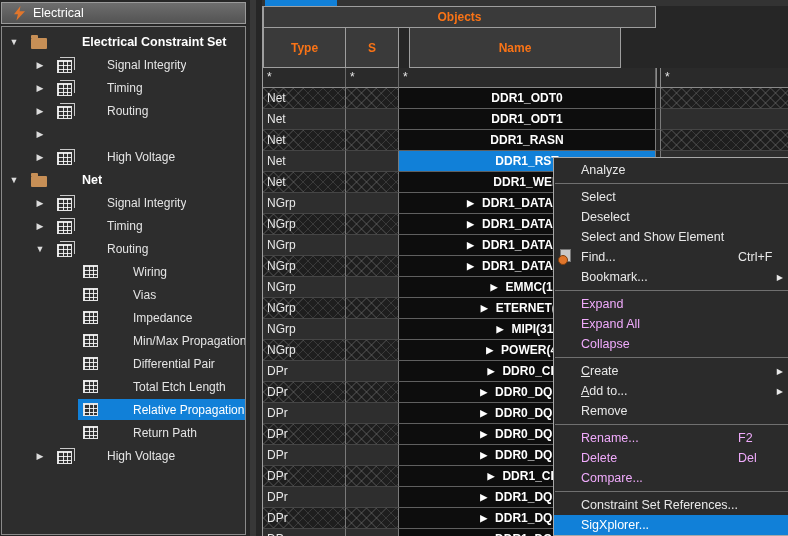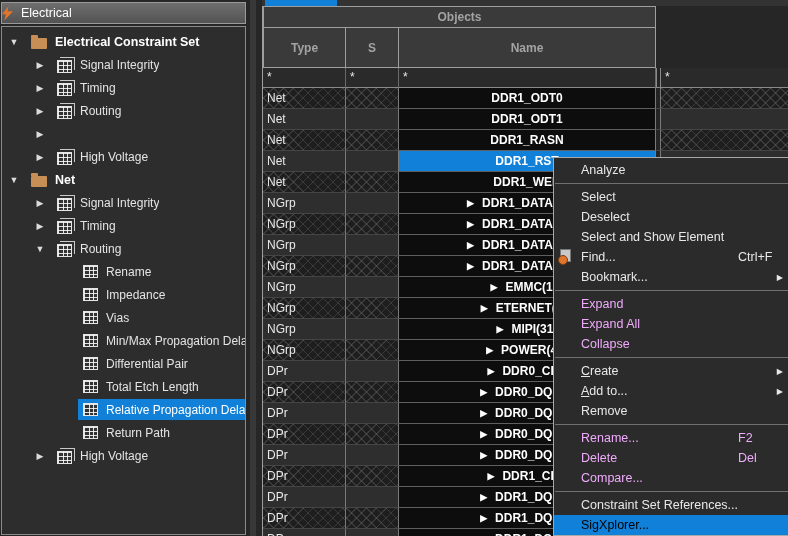--- a/index.html
+++ b/index.html
@@ -4,58 +4,58 @@
 <style>
   :root{ --accent:#1180d8; --bolt:#e0762c; --folder:#c78f56; }
   *{box-sizing:border-box; margin:0; padding:0;}
   body{background:#161616;}
   #app{position:relative; width:788px; height:536px; overflow:hidden; background:#262626;
        font-family:"Liberation Sans", sans-serif; color:#e6e6e6;}
 
   
   #left-panel{position:absolute; left:1px; top:2px; width:245px; bottom:1px;}
   #panel-header{height:22px; background:linear-gradient(#6e6e6e,#535353);
-    border:1px solid #9a9a9a; display:flex; align-items:center; gap:8px; padding-left:0;
+    border:1px solid #9a9a9a; display:flex; align-items:center; gap:8px; padding-left:12px;
     color:#fff; font-size:12.5px;}
   #tree-box{position:absolute; top:24px; left:0; right:0; bottom:0; border:1px solid #8a8a8a;
     background:#2d2d2d; padding-top:3px; overflow:hidden;}
   .tree-row{display:flex; align-items:center; height:23px; font-size:12px; color:#e4e4e4;
     overflow:hidden; white-space:nowrap;}
   .tr-indent{flex:none; height:1px;}
   .tr-arrow{flex:none; width:12px; margin-right:6px; font-size:9px; color:#dcdcdc; text-align:center;}
   .tr-body{flex:1; display:flex; align-items:center; height:21px; padding-left:5px; min-width:0;}
   .tr-body.selected{background:var(--accent); color:#fff;}
   .tr-icon-wrap{flex:none; margin-right:8px; display:flex; align-items:center;}
-  .tr-label{white-space:nowrap; overflow:hidden;}
+  .tr-label{white-space:nowrap; overflow:hidden;margin-left:27px;}
   .tr-label.bold{font-weight:bold; color:#fff; font-size:12.5px;}
   .i-folder{width:16px; height:11px; background:var(--folder); border-radius:1px; position:relative; margin-top:3px;}
   .i-folder::before{content:""; position:absolute; top:-3px; left:0; width:7px; height:3px;
     background:var(--folder); border-radius:1px 1px 0 0;}
   .i-sheet{width:15px; height:13px; border:1px solid #e6e6e6; background-color:#333;
     background-image:repeating-linear-gradient(to right, rgba(255,255,255,.85) 0 1px, transparent 1px 4.7px),
                      repeating-linear-gradient(to bottom, rgba(255,255,255,.85) 0 1px, transparent 1px 4px);}
   .i-sheets{box-shadow:2px -2px 0 0 #2d2d2d, 3px -3px 0 0 #c9c9c9; margin-top:3px;}
 
   
   #splitter{position:absolute; left:246px; top:0; width:16px; bottom:0; background:#262626;}
   #splitter::after{content:""; position:absolute; left:4px; top:0; bottom:0; width:6px; background:#383838;}
 
   
   #main{position:absolute; left:262px; top:0; right:0; bottom:0; background:#262626;}
   #tab-strip{position:relative; height:6px; background:#333;}
   #tab{position:absolute; left:3px; top:0; width:72px; height:6px; background:var(--accent);}
   #table{position:absolute; left:0; right:0; top:6px; bottom:0; border-left:1px solid #9e9e9e; overflow:hidden;}
 
   .thead{position:relative; height:62px; background:#262626;}
-  .th{position:absolute; background:#3a3a3a; border:1px solid #9e9e9e; color:#a3a3a3; font-weight:bold;
+  .th{position:absolute; background:#3a3a3a; border:1px solid #9e9e9e; color:#f97316; font-weight:bold;
     font-size:12px; display:flex; align-items:center; justify-content:center; text-align:center;}
   .th-objects{left:0; top:0; width:393px; height:22px;}
   .th-type{left:0; top:21px; width:83px; height:41px;}
   .th-s{left:82px; top:21px; width:54px; height:41px;}
-  .th-name{left:135px; top:21px; width:258px; height:41px;}
+  .th-name{left:146px; top:21px; width:212px; height:41px;}
   .th-ref{left:398px; top:0; right:0; height:62px; border-right:none; font-size:11px; line-height:1.3; padding:0 2px;}
 
   .tfilter{display:grid; grid-template-columns:83px 53px 257px 5px 1fr; height:20px;}
   .f-cell{background:#2a2a2a; border-right:1px solid #6a6a6a; border-bottom:1px solid #8a8a8a;
     color:#e8e8e8; font-size:12px; line-height:18px; padding-left:4px;}
   .f-gap{background:#242424; border-right:1px solid #8a8a8a; border-left:1px solid #8a8a8a; border-bottom:1px solid #8a8a8a;}
   .f-last{border-right:none;}
 
   #tbody{position:relative;}
   .trow{display:grid; grid-template-columns:83px 53px 257px 5px 1fr; height:21px;}
@@ -72,21 +72,21 @@
   .hatch{background-color:#1e1e1e;
     background-image:repeating-linear-gradient(45deg, rgba(115,115,115,.32) 0 1px, transparent 1px 7px),
                      repeating-linear-gradient(135deg, rgba(115,115,115,.32) 0 1px, transparent 1px 7px);}
 
   
   #context-menu{position:absolute; left:553px; top:157px; width:236px; height:379px; background:#2b2b2b;
     border:1px solid #a8a8a8; border-right:none; padding-top:2px; font-size:12.5px; color:#e8e8e8;
     z-index:5; overflow:hidden;}
   .mi{position:relative; height:20px; display:flex; align-items:center; padding-left:27px; white-space:nowrap;}
   .mi.disabled{color:#f0abfc;}
-  .mi.selected{background:var(--accent); color:#000000;}
+  .mi.selected{background:var(--accent); color:#ffffff;}
   .mi-shortcut{position:absolute; left:184px;}
   .mi-sub{position:absolute; right:6px; font-size:8px; color:#e8e8e8;}
   .mi-sep{height:1px; background:#707070; margin:3px 1px;}
   .mi-find-icon{position:absolute; left:4px; top:2px; width:16px; height:16px;}
   .mi-find-icon::before{content:""; position:absolute; left:2px; top:0; width:9px; height:11px;
     background:#c9c9c9; border:1px solid #777;}
   .mi-find-icon::after{content:""; position:absolute; left:0; bottom:0; width:8px; height:8px;
     border-radius:50%; background:var(--bolt); border:1px solid #7c3f10;}
   u{text-decoration:underline;}
 </style>
@@ -197,41 +197,41 @@
             <span class="tr-label">Routing</span>
           </span>
         </div>
         <div class="tree-row">
           <span class="tr-indent" style="width: 58px;"></span>
           <span class="tr-arrow"></span>
           <span class="tr-body">
             <span class="tr-icon-wrap">
               <span class="i-sheet"></span>
             </span>
-            <span class="tr-label">Rename</span>
+            <span class="tr-label">Wiring</span>
+          </span>
+        </div>
+        <div class="tree-row">
+          <span class="tr-indent" style="width: 58px;"></span>
+          <span class="tr-arrow"></span>
+          <span class="tr-body">
+            <span class="tr-icon-wrap">
+              <span class="i-sheet"></span>
+            </span>
+            <span class="tr-label">Vias</span>
           </span>
         </div>
         <div class="tree-row">
           <span class="tr-indent" style="width: 58px;"></span>
           <span class="tr-arrow"></span>
           <span class="tr-body">
             <span class="tr-icon-wrap">
               <span class="i-sheet"></span>
             </span>
             <span class="tr-label">Impedance</span>
-          </span>
-        </div>
-        <div class="tree-row">
-          <span class="tr-indent" style="width: 58px;"></span>
-          <span class="tr-arrow"></span>
-          <span class="tr-body">
-            <span class="tr-icon-wrap">
-              <span class="i-sheet"></span>
-            </span>
-            <span class="tr-label">Vias</span>
           </span>
         </div>
         <div class="tree-row">
           <span class="tr-indent" style="width: 58px;"></span>
           <span class="tr-arrow"></span>
           <span class="tr-body">
             <span class="tr-icon-wrap">
               <span class="i-sheet"></span>
             </span>
             <span class="tr-label">Min/Max Propagation Delays</span>

